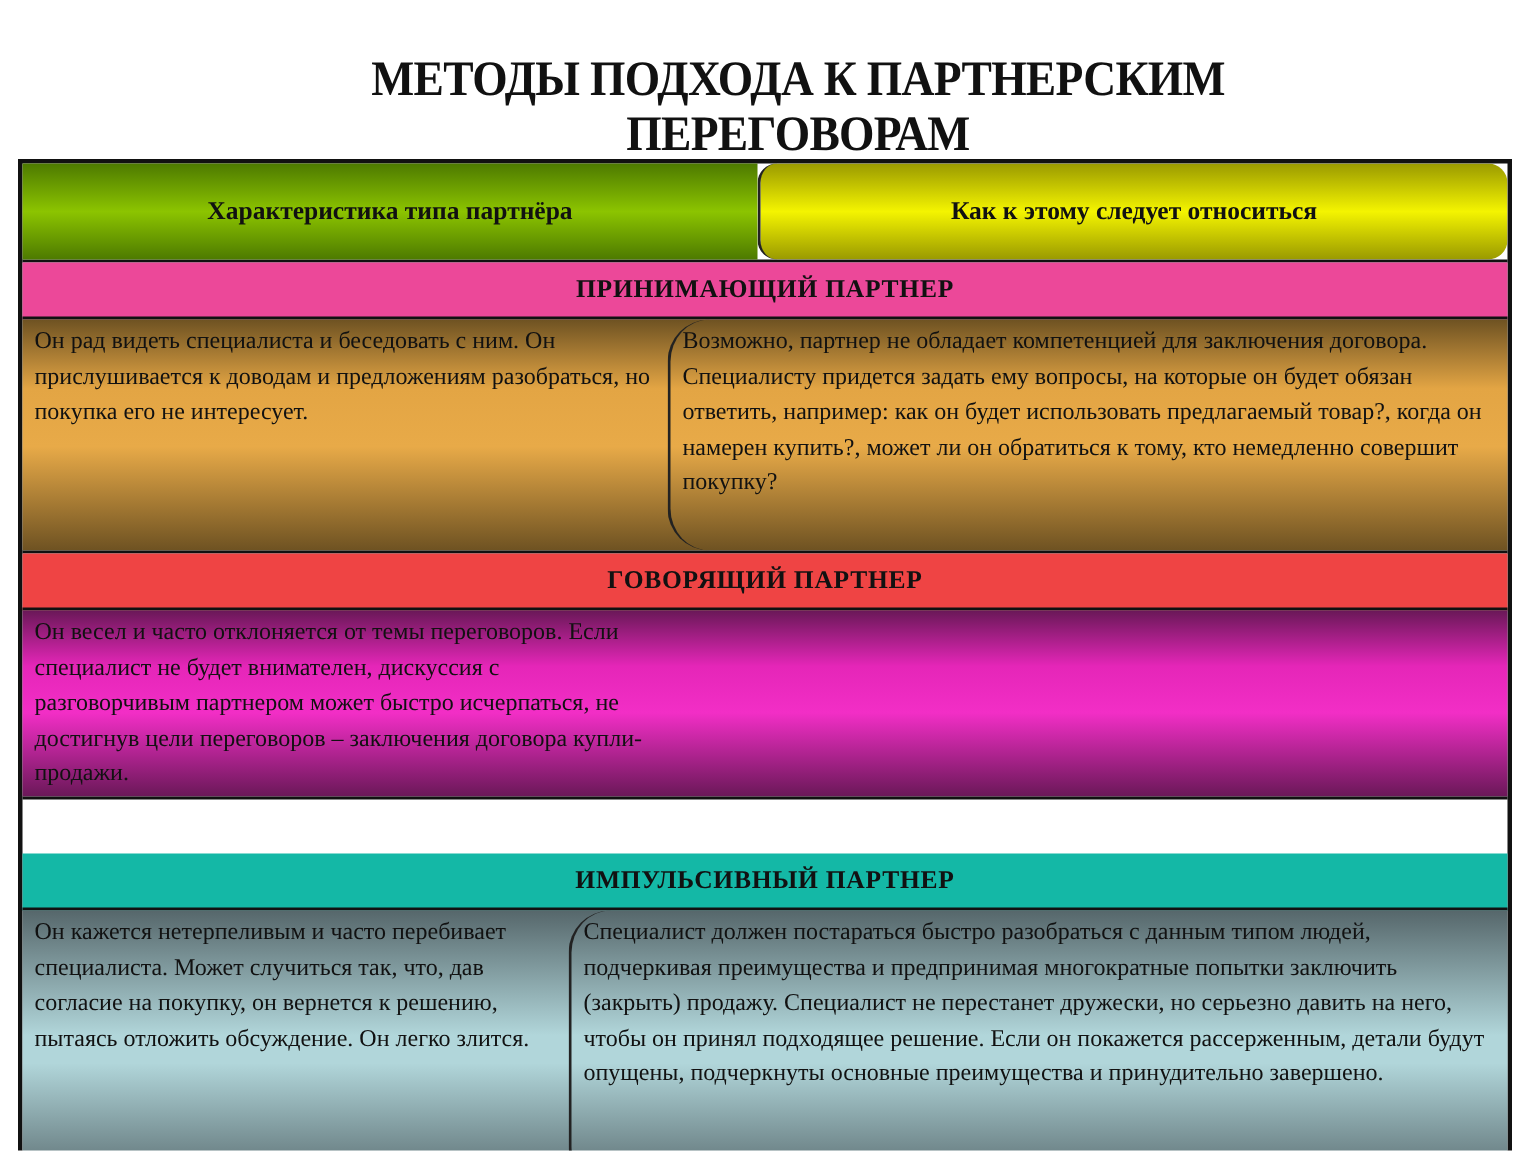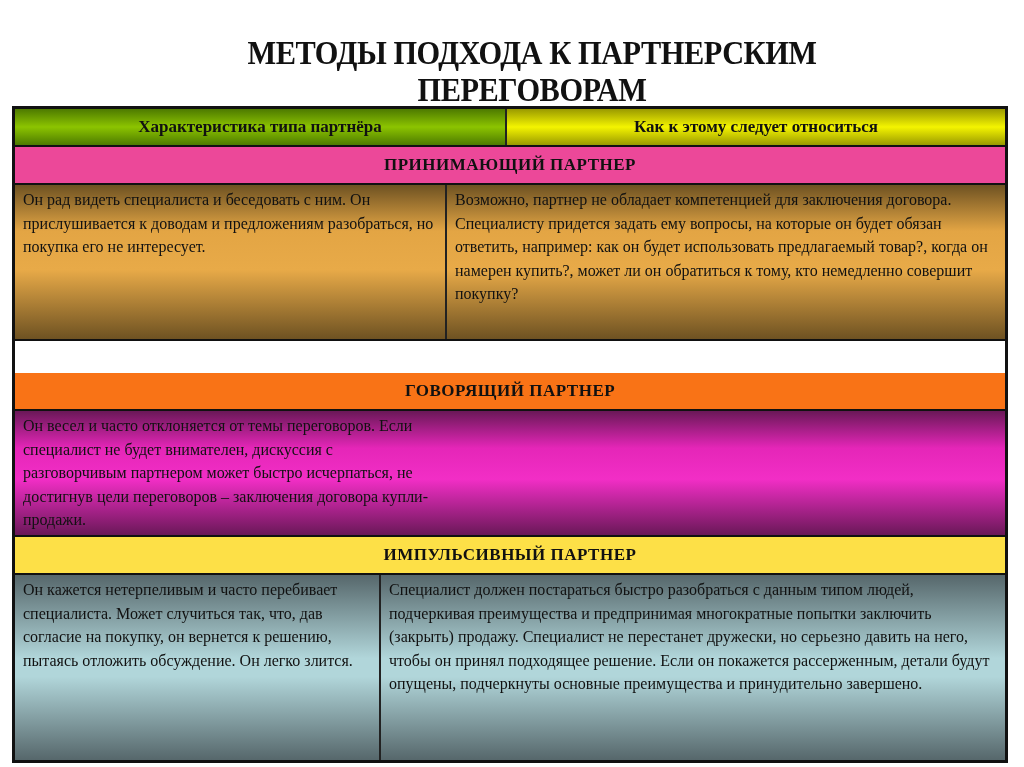--- a/index.html
+++ b/index.html
@@ -5,33 +5,33 @@
   html,body{margin:0;padding:0;}
   body{width:1024px;height:767px;background:#fff;position:relative;overflow:hidden;font-family:"Liberation Serif","DejaVu Serif",serif;color:#111;}
   .title{position:absolute;left:0;width:1024px;text-align:center;font-weight:bold;font-size:33px;line-height:40px;letter-spacing:-0.5px;transform:scaleX(0.92);}
   .t1{top:33px;left:20px;}
   .t2{top:70px;left:20px;}
   .tbl{position:absolute;left:12px;top:106px;width:996px;border:3px solid #111;box-sizing:border-box;}
   .row{display:flex;border-bottom:2px solid #111;box-sizing:border-box;}
   .row:last-child{border-bottom:none;}
   .cell{box-sizing:border-box;padding:3px 8px;font-size:16px;line-height:23.5px;}
   .cell + .cell{border-left:2px solid #222;}
-  .hdr .cell{text-align:center;font-weight:bold;font-size:17px;line-height:32px;padding:2px 8px;}
+  .hdr .cell{text-align:center;font-weight:bold;font-size:17px;line-height:32px;padding:16px 8px;}
   .h1{width:490px;background:linear-gradient(#4d7a00,#8cc400 50%,#4d7a00);}
-  .h2{flex:1;background:linear-gradient(#9a9a00,#f4f400 50%,#9a9a00);}
+  .h2{flex:1;background:linear-gradient(#9a9a00,#f4f400 50%,#9a9a00);border-radius:13px;}
   .sec{justify-content:center;font-weight:bold;font-size:17px;letter-spacing:0.5px;height:38px;align-items:center;}
   .sec1{background:#ec4899;}
-  .sec2{background:#f97316;margin-top:32px;}
-  .sec3{background:#fde047;}
+  .sec2{background:#ef4444;}
+  .sec3{background:#14b8a6;margin-top:36px;}
   .r1{height:156px;background:linear-gradient(#6e5222,#e3a544 30%,#e8aa48 55%,#6e5222);}
   .r2{height:126px;background:linear-gradient(#6a1858,#e526b8 30%,#f22ec6 55%,#6a1858);}
   .r3{height:185px;background:linear-gradient(#56676b,#b1d6da 45%,#b1d6da 55%,#56676b);}
   .r1 .c1,.r2 .c1{width:430px;}
   .r3 .c1{width:364px;}
-  .c2{flex:1;}
+  .c2{flex:1;border-radius:28px;}
 </style>
 </head>
 <body>
 
 <div class="title t1">МЕТОДЫ ПОДХОДА К ПАРТНЕРСКИМ</div>
 <div class="title t2">ПЕРЕГОВОРАМ</div>
 
 <div class="tbl">
   <div class="row hdr">
     <div class="cell h1">Характеристика типа партнёра</div>

